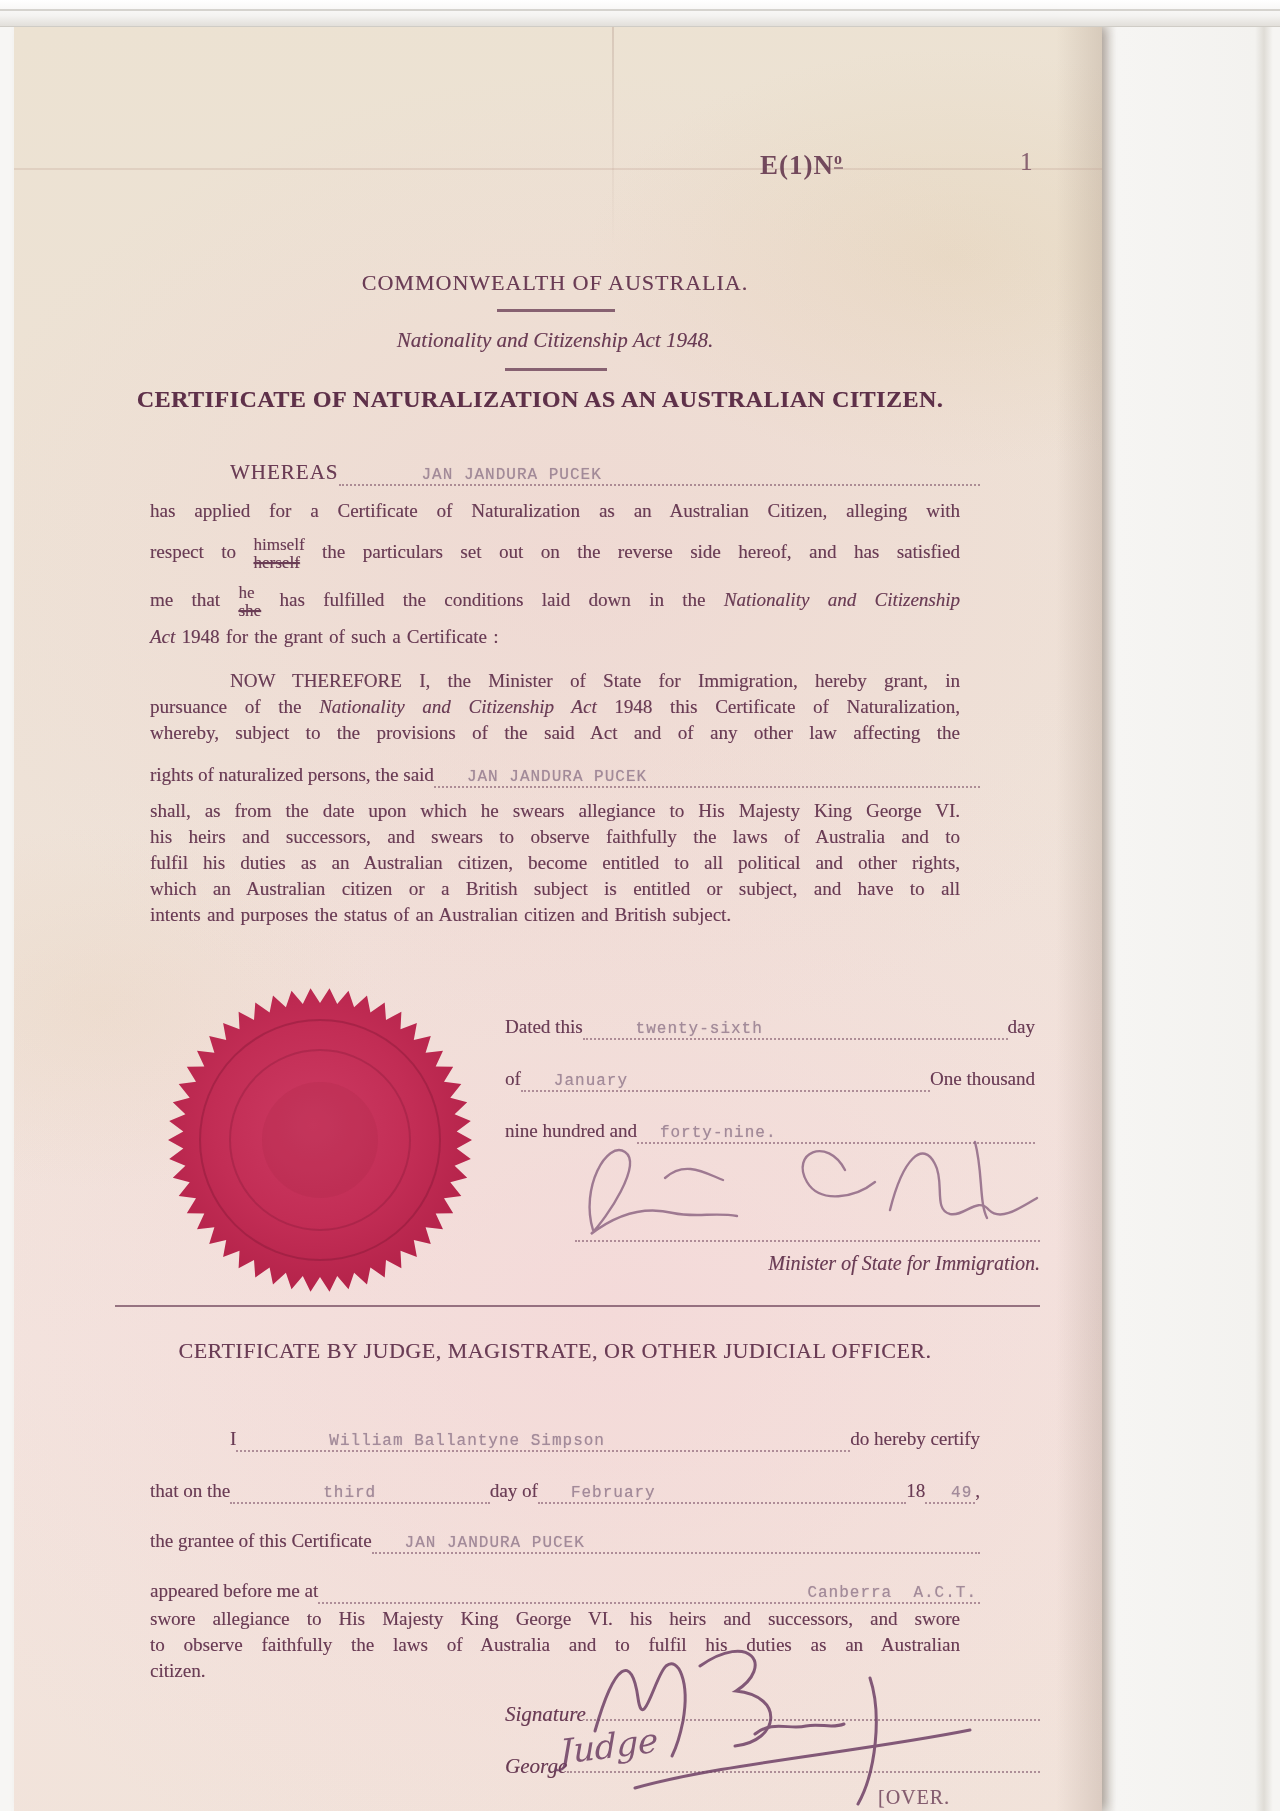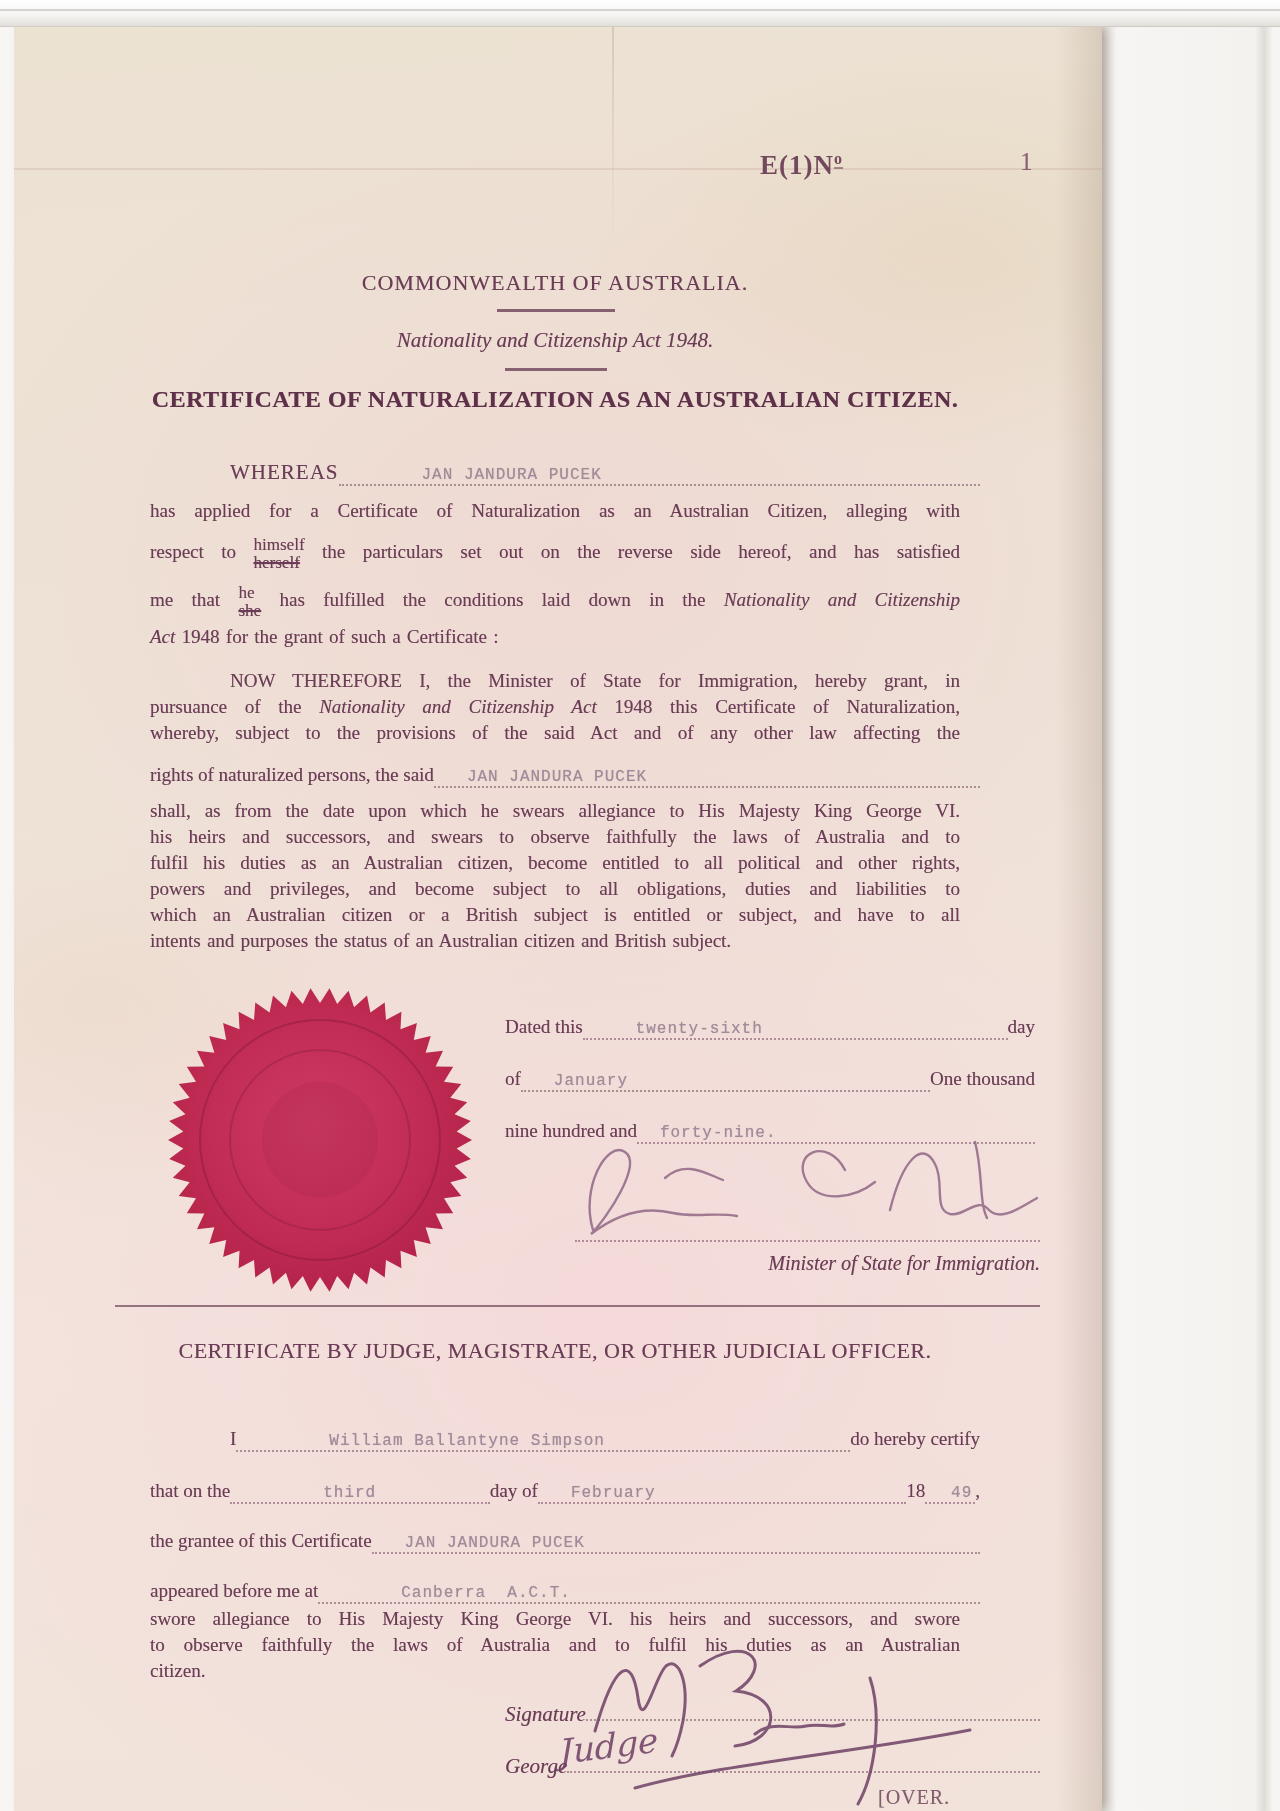--- a/index.html
+++ b/index.html
@@ -72,21 +72,21 @@
 
 <div class="abs ink-dark" style="left:760px;top:150px;font-size:27px;font-weight:bold;letter-spacing:1px;opacity:.85;">
   <span>E(1)N</span><sup style="font-size:16px;border-bottom:2px solid rgba(94,48,73,.6);">o</sup>
 </div>
 <div class="abs ink" style="left:1020px;top:148px;font-size:25px;opacity:.75;">1</div>
 
 <div class="abs ink center" style="left:150px;top:270px;width:810px;font-size:22px;letter-spacing:1px;">COMMONWEALTH OF AUSTRALIA.</div>
 <div class="abs rule" style="left:497px;top:309px;width:118px;"></div>
 <div class="abs ink center it" style="left:150px;top:328px;width:810px;font-size:21px;">Nationality and Citizenship Act 1948.</div>
 <div class="abs rule" style="left:505px;top:368px;width:102px;"></div>
-<div class="abs ink-dark center" style="left:115px;top:386px;width:880px;font-size:24px;font-weight:bold;letter-spacing:.5px;text-shadow:.4px .4px .6px rgba(94,48,73,.5);">CERTIFICATE OF NATURALIZATION AS AN AUSTRALIAN CITIZEN.</div>
+<div class="abs ink-dark center" style="left:100px;top:386px;width:880px;font-size:24px;font-weight:bold;letter-spacing:.5px;text-shadow:.4px .4px .6px rgba(94,48,73,.5);">CERTIFICATE OF NATURALIZATION AS AN AUSTRALIAN CITIZEN.</div>
 
 <div class="abs row ink" style="left:150px;top:460px;width:830px;">
   <span style="font-size:21px;letter-spacing:1px;padding-left:80px;">WHEREAS</span>
   <span class="lead"><span class="typed ml80">JAN JANDURA PUCEK</span></span>
 </div>
 
 <div class="abs ink body-line" style="top:498px;">has applied for a Certificate of Naturalization as an Australian Citizen, alleging with</div>
 
 <div class="abs ink body-line" style="top:530px;line-height:44px;">
   <span>respect to</span>
@@ -118,21 +118,20 @@
 
 <div class="abs row ink" style="left:150px;top:764px;width:830px;">
   <span>rights of naturalized persons, the said</span>
   <span class="lead"><span class="typed ml30">JAN JANDURA PUCEK</span></span>
 </div>
 
 <div class="abs" style="left:150px;top:798px;width:810px;">
   <div class="ink body-line" style="position:static;">shall, as from the date upon which he swears allegiance to His Majesty King George VI.</div>
   <div class="ink body-line" style="position:static;">his heirs and successors, and swears to observe faithfully the laws of Australia and to</div>
   <div class="ink body-line" style="position:static;">fulfil his duties as an Australian citizen, become entitled to all political and other rights,</div>
-  <div class="ink body-line" style="position:static;">powers and privileges, and become subject to all obligations, duties and liabilities to</div>
   <div class="ink body-line" style="position:static;">which an Australian citizen or a British subject is entitled or subject, and have to all</div>
   <div class="ink body-line no-just" style="position:static;">intents and purposes the status of an Australian citizen and British subject.</div>
 </div>
 
 <svg class="abs" style="left:165px;top:985px;" width="310" height="310" viewBox="0 0 310 310">
   <defs>
     <radialGradient id="sealGrad" cx="48%" cy="45%" r="60%">
       <stop offset="0%" stop-color="#cc3a62"></stop>
       <stop offset="55%" stop-color="#c22d55"></stop>
       <stop offset="100%" stop-color="#b22148"></stop>
@@ -189,21 +188,21 @@
   <span>18</span>
   <span class="lead lead-fixed" style="width:44px;text-align:right;"><span class="typed">49</span></span>
   <span>,</span>
 </div>
 
 <div class="abs row ink" style="left:150px;top:1530px;width:830px;">
   <span>the grantee of this Certificate</span>
   <span class="lead"><span class="typed ml30">JAN JANDURA PUCEK</span></span>
 </div>
 
-<div class="abs row ink" style="left:150px;top:1580px;width:830px;">
+<div class="abs row ink" style="left:150px;top:1580px;width:830px;text-align:right;">
   <span>appeared before me at</span>
   <span class="lead"><span class="typed ml80">Canberra  A.C.T.</span></span>
 </div>
 
 <div class="abs" style="left:150px;top:1606px;width:810px;">
   <div class="ink body-line" style="position:static;">swore allegiance to His Majesty King George VI. his heirs and successors, and swore</div>
   <div class="ink body-line" style="position:static;">to observe faithfully the laws of Australia and to fulfil his duties as an Australian</div>
   <div class="ink body-line no-just" style="position:static;">citizen.</div>
 </div>
 

